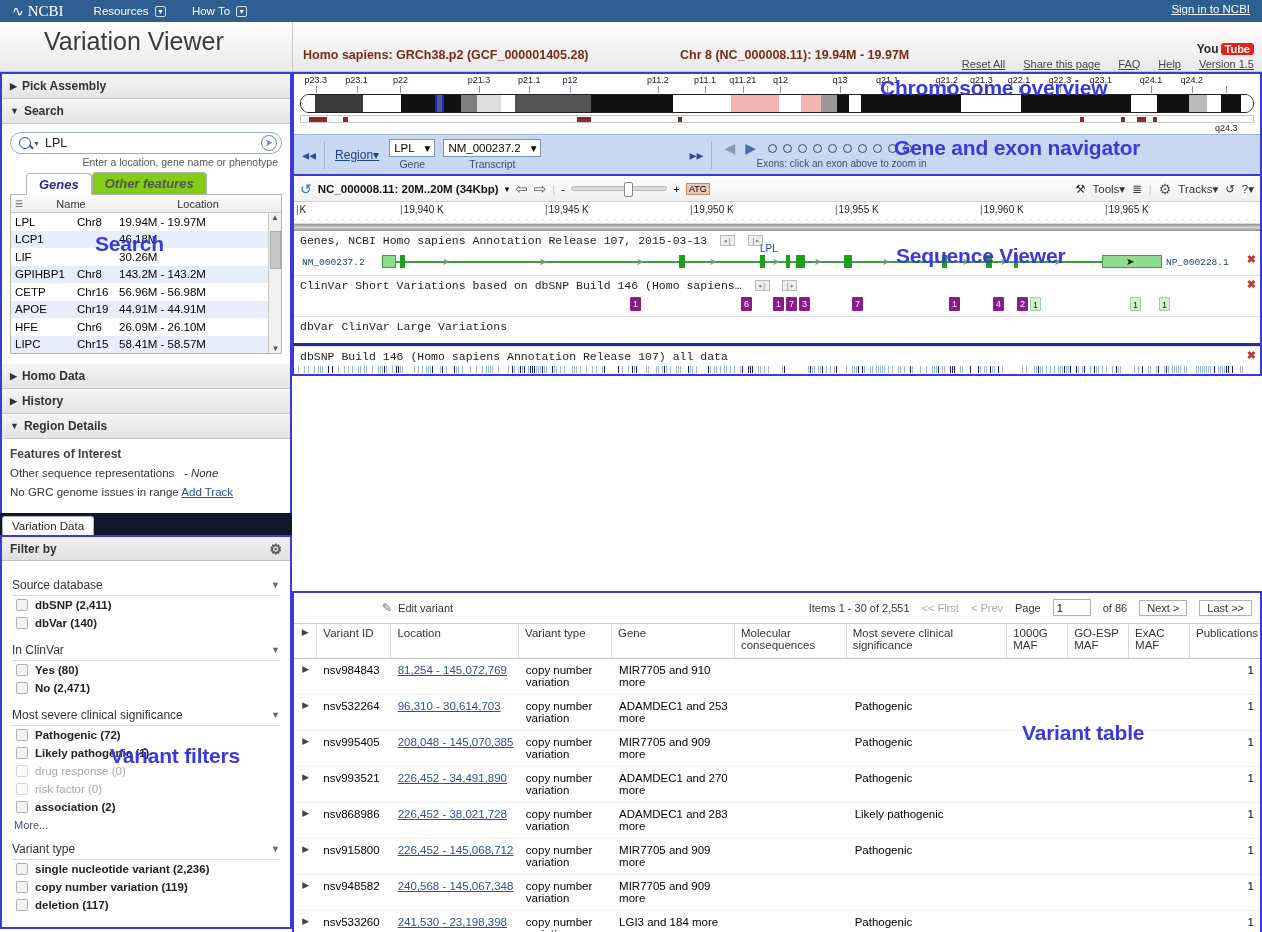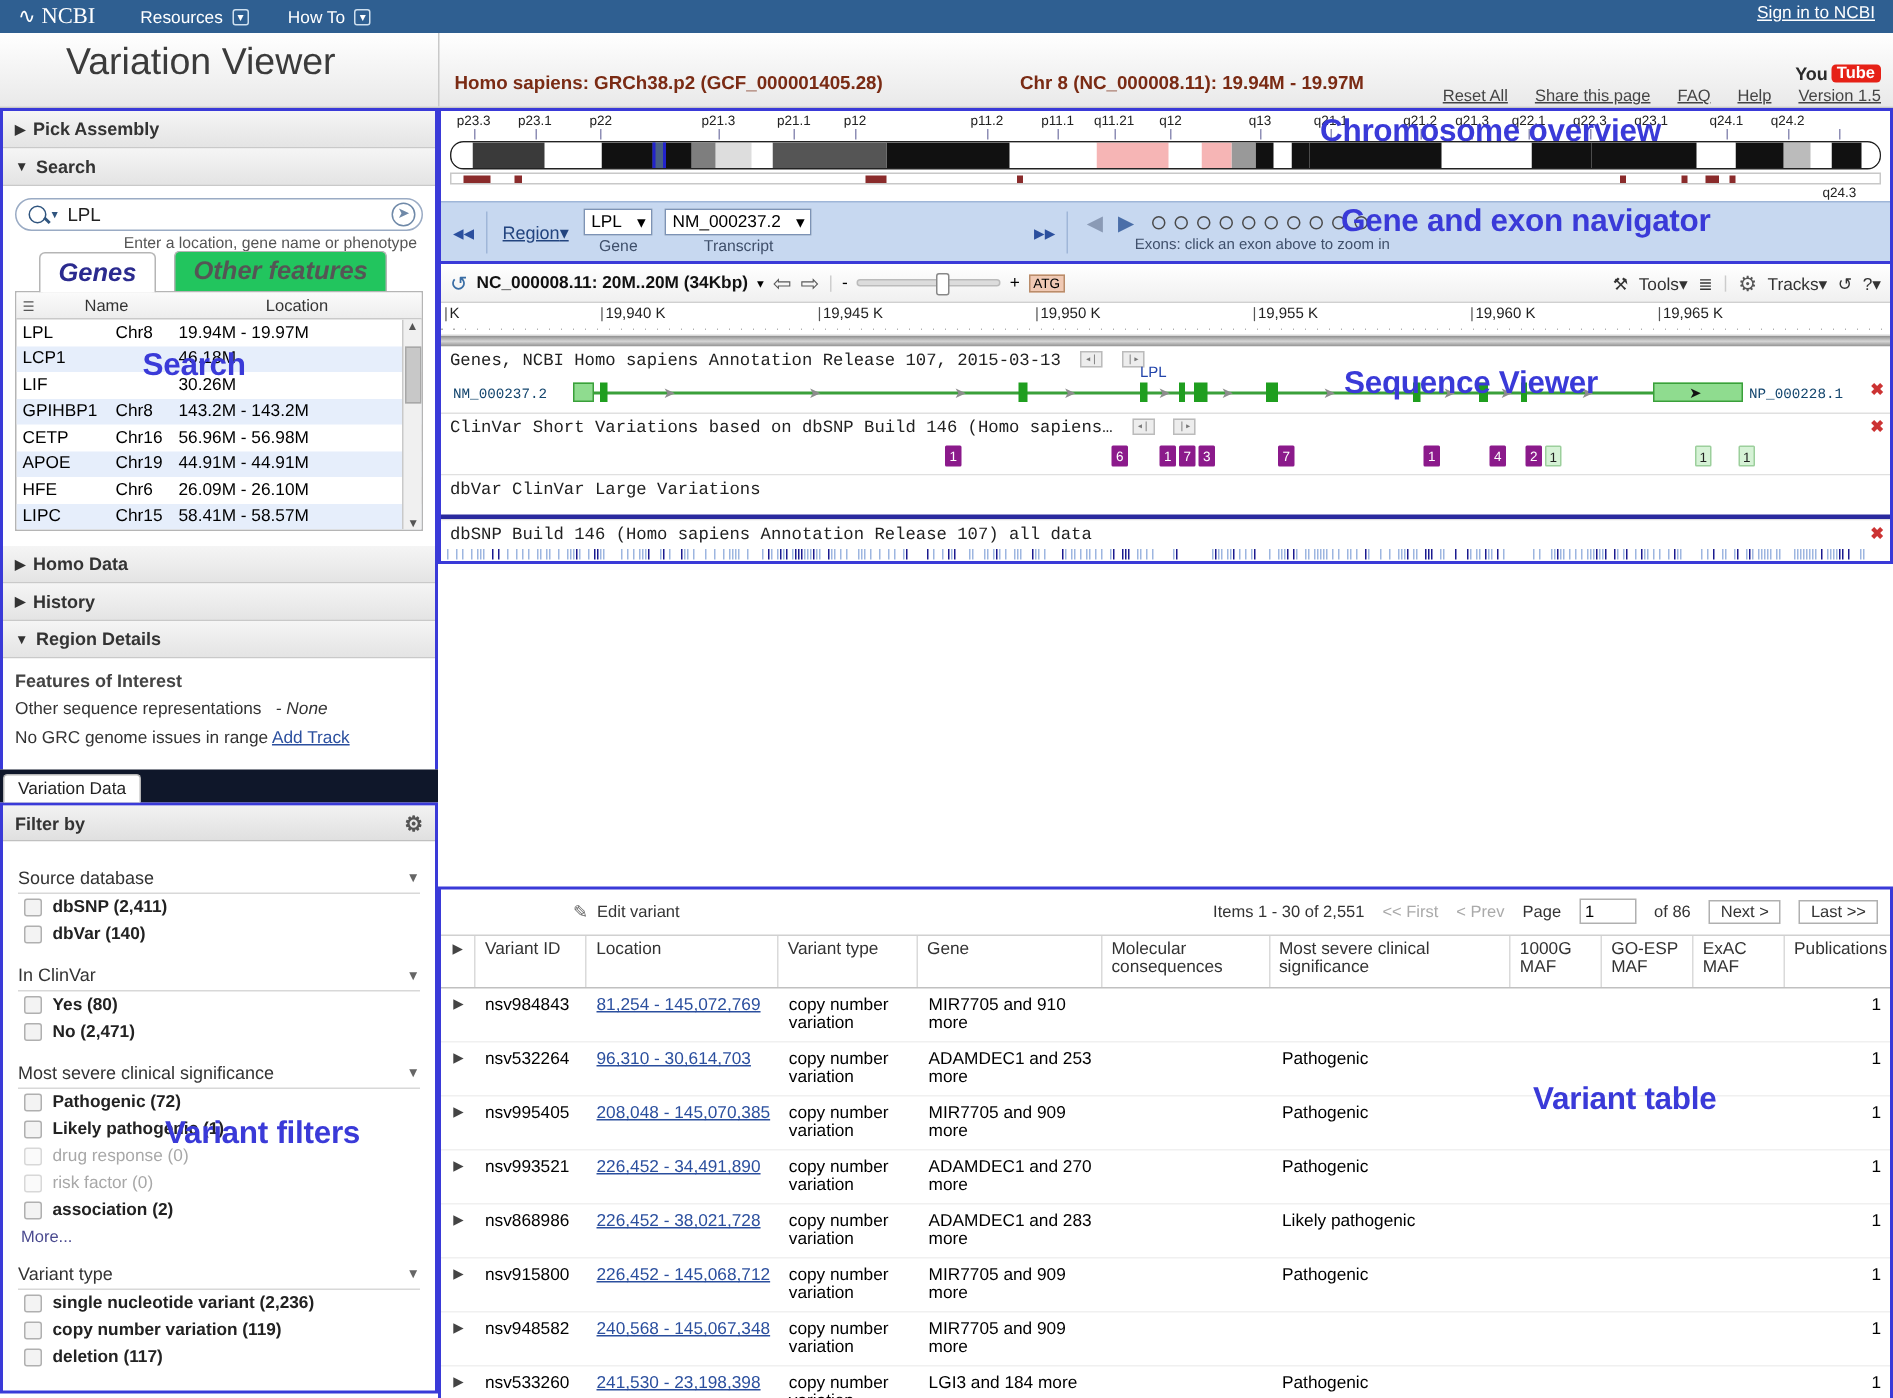--- a/index.html
+++ b/index.html
@@ -112,26 +112,26 @@
   .go-arrow {
     width: 16px; height: 16px; border-radius: 50%;
     border: 1.5px solid #6f89a8; color: #6f89a8;
     font-size: 10px; line-height: 13px; text-align: center; flex: none;
   }
   .search-hint {
     text-align: right; font-size: 10.5px; color: #555; padding: 2px 4px 4px 0;
   }
   .tabs-row { display: flex; align-items: flex-end; padding-left: 16px; height: 22px; }
   .tab {
-    padding: 3px 12px; font-size: 17px; font-weight: bold;
+    padding: 3px 12px; font-size: 13px; font-weight: bold;
     font-style: italic; border: 1px solid #b5b5b5;
     border-bottom: none; border-radius: 4px 4px 0 0;
   }
   .tab.active { background: #fff; color: #2b2b8f; position: relative; top: 1px; }
-  .tab.inactive { background: #22c55e; color: #555; margin-left: 12px; }
+  .tab.inactive { background: #84cc16; color: #555; margin-left: 0; }
   .gene-table { border: 1px solid #b5b5b5; background: #fff; }
   .gt-head {
     display: flex; background: linear-gradient(#fbfbfb,#ededed);
     border-bottom: 1px solid #c9c9c9; height: 18px; align-items: center;
     font-size: 11px; color: #333;
   }
   .gt-sort { width: 16px; text-align: center; font-size: 9px; color: #555; }
   .gt-h-name { width: 88px; text-align: center; }
   .gt-h-loc { flex: 1; text-align: center; }
   .gt-rows { position: relative; height: 140px; overflow: hidden; }

